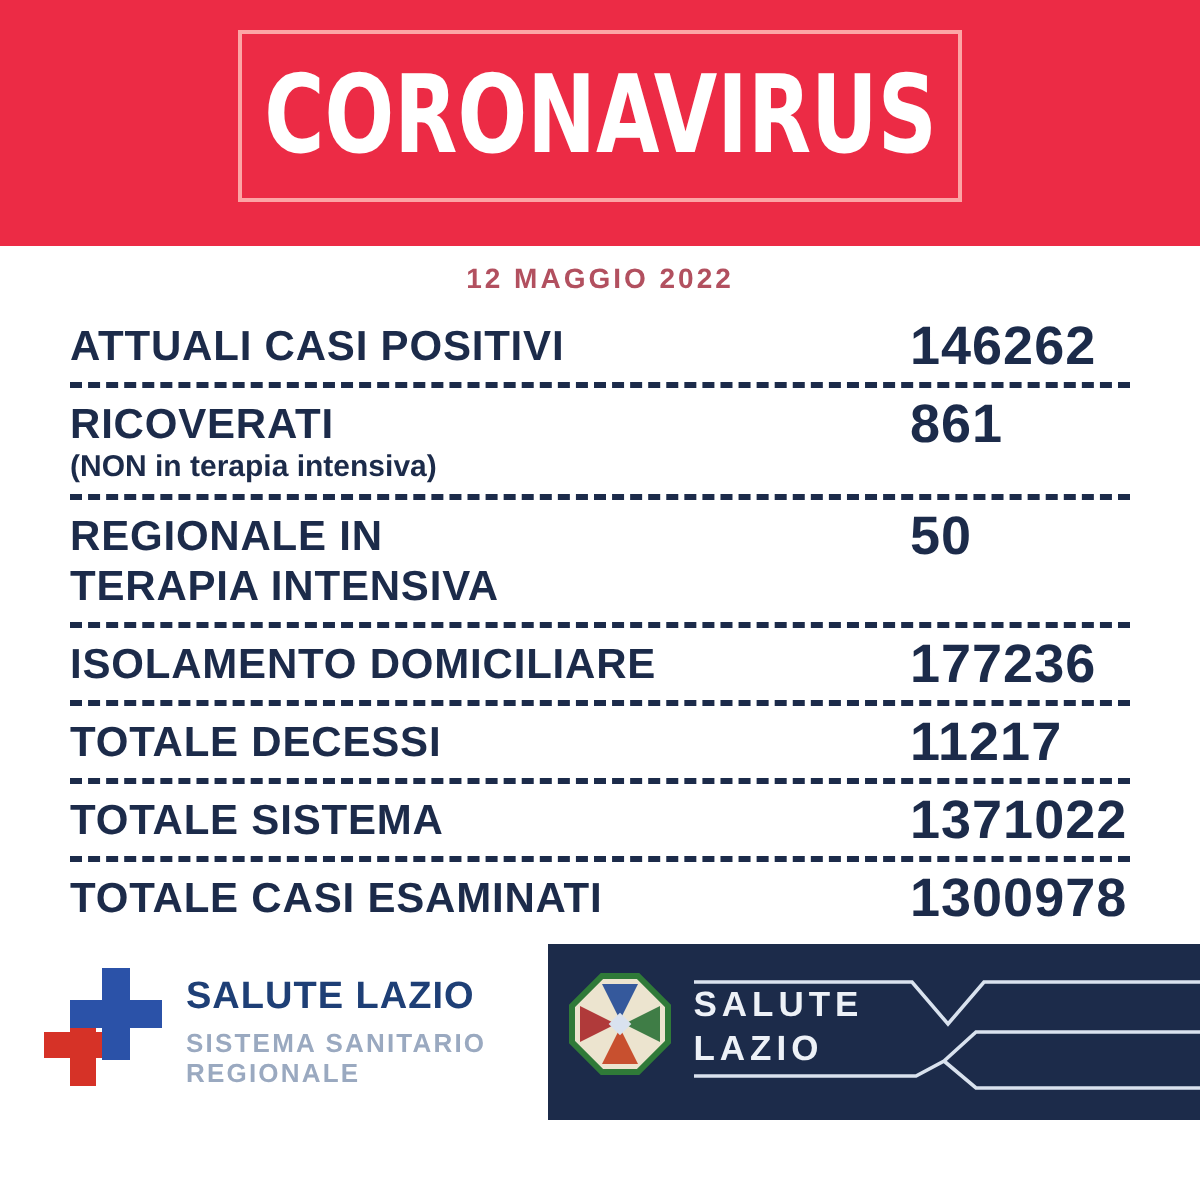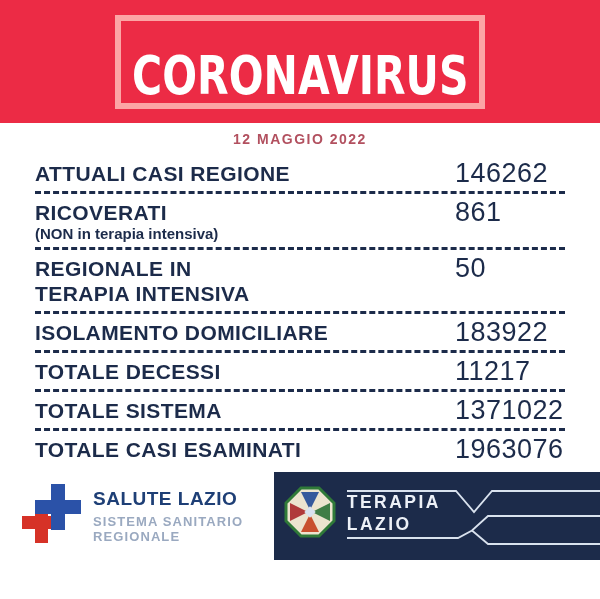--- a/index.html
+++ b/index.html
@@ -5,42 +5,42 @@
   html,body { margin:0; padding:0; background:#e9e9e9; }
   #app {
     width:600px; height:599px; position:relative; margin:0 auto;
     background:#ffffff; overflow:hidden;
     font-family:"Liberation Sans", sans-serif;
     --red:#EC2B45; --navy:#1C2B4A; --rose:#B2505F;
   }
   
   .header { height:123px; background:var(--red); display:flex; justify-content:center; }
   .title-box {
-    margin-top:15px; width:358px; height:82px; border:6px solid #fca5a5;
-    display:flex; align-items:flex-end; justify-content:center; box-sizing:content-box;
+    margin-top:15px; width:358px; height:82px; border:2px solid #fca5a5;
+    display:flex; align-items:center; justify-content:center; box-sizing:content-box;
   }
   .title {
     color:#ffffff; font-size:54px; font-weight:bold; line-height:1;
     font-family:"DejaVu Sans", sans-serif;
     transform:scaleX(0.76); transform-origin:center; white-space:nowrap;
   }
   
   .date-row { height:32px; display:flex; align-items:center; justify-content:center; }
   .date-text { color:var(--rose); font-size:14px; font-weight:bold; letter-spacing:1.5px; }
   
   .stats { margin:0 35px; }
   .row { display:flex; align-items:flex-start; padding:6px 0 5px 0; border-bottom:3px dashed var(--navy); }
   .row:last-child { border-bottom:none; }
   .labels { width:420px; }
   .label {
     display:block; color:var(--navy); font-size:21px; font-weight:bold;
     line-height:25px; letter-spacing:0.4px; white-space:pre-line;
   }
   .sublabel { color:var(--navy); font-size:15px; font-weight:bold; line-height:17px; }
-  .value { color:var(--navy); font-size:27px; font-weight:normal; line-height:25px; letter-spacing:0.5px; }
+  .value { color:var(--navy); font-size:27px; font-weight:bold; line-height:25px; letter-spacing:0.5px; }
   .spacer { height:5px; }
   
   .info-band {
     height:39px; background:var(--red); color:#ffffff;
     display:flex; align-items:center; justify-content:center; gap:5px;
     font-size:13.5px; white-space:nowrap;
   }
   .info-band .bold { font-weight:bold; }
   .info-phone { font-weight:bold; font-size:15px; letter-spacing:0.5px; }
   .phone-icon { display:inline-flex; margin:0 2px; }
@@ -70,21 +70,21 @@
     </div>
   </div>
 
   <div class="date-row">
     <span class="date-text">12 MAGGIO 2022</span>
   </div>
 
   <div class="stats">
     <div class="row">
       <div class="labels">
-        <span class="label">ATTUALI CASI REGIONE</span>
+        <span class="label">ATTUALI CASI POSITIVI</span>
 
       </div>
       <span class="value">146262</span>
     </div>
 
     <div class="row">
       <div class="labels">
         <span class="label">RICOVERATI</span>
         <div class="sublabel">(NON in terapia intensiva)</div>
       </div>
@@ -98,21 +98,21 @@
 
       </div>
       <span class="value">50</span>
     </div>
 
     <div class="row">
       <div class="labels">
         <span class="label">ISOLAMENTO DOMICILIARE</span>
 
       </div>
-      <span class="value">183922</span>
+      <span class="value">177236</span>
     </div>
 
     <div class="row">
       <div class="labels">
         <span class="label">TOTALE DECESSI</span>
 
       </div>
       <span class="value">11217</span>
     </div>
 
@@ -122,21 +122,21 @@
 
       </div>
       <span class="value">1371022</span>
     </div>
 
     <div class="row">
       <div class="labels">
         <span class="label">TOTALE CASI ESAMINATI</span>
 
       </div>
-      <span class="value">1963076</span>
+      <span class="value">1300978</span>
     </div>
   </div>
 
   <div class="spacer"></div>
 
 
   <div class="logos">
 
     <div class="logo-left">
       <span>
@@ -164,18 +164,18 @@
 
         <g transform="translate(12,16)">
           <polygon points="15,0 33,0 48,15 48,33 33,48 15,48 0,33 0,15" fill="#ece4cf" stroke="#2f7a38" stroke-width="3"></polygon>
           <polygon points="15,4 33,4 24,22" fill="#35599c"></polygon>
           <polygon points="44,15 44,33 26,24" fill="#3f7d46"></polygon>
           <polygon points="33,44 15,44 24,26" fill="#c8502f"></polygon>
           <polygon points="4,33 4,15 22,24" fill="#b03a3a"></polygon>
           <rect x="20" y="20" width="8" height="8" transform="rotate(45 24 24)" fill="#d9e2ef"></rect>
         </g>
       </svg>
-      <span class="rl-word l1">TERAPIA</span>
+      <span class="rl-word l1">SALUTE</span>
       <span class="rl-word l2">LAZIO</span>
     </div>
 
   </div>
 </div>
 
 </body></html>

